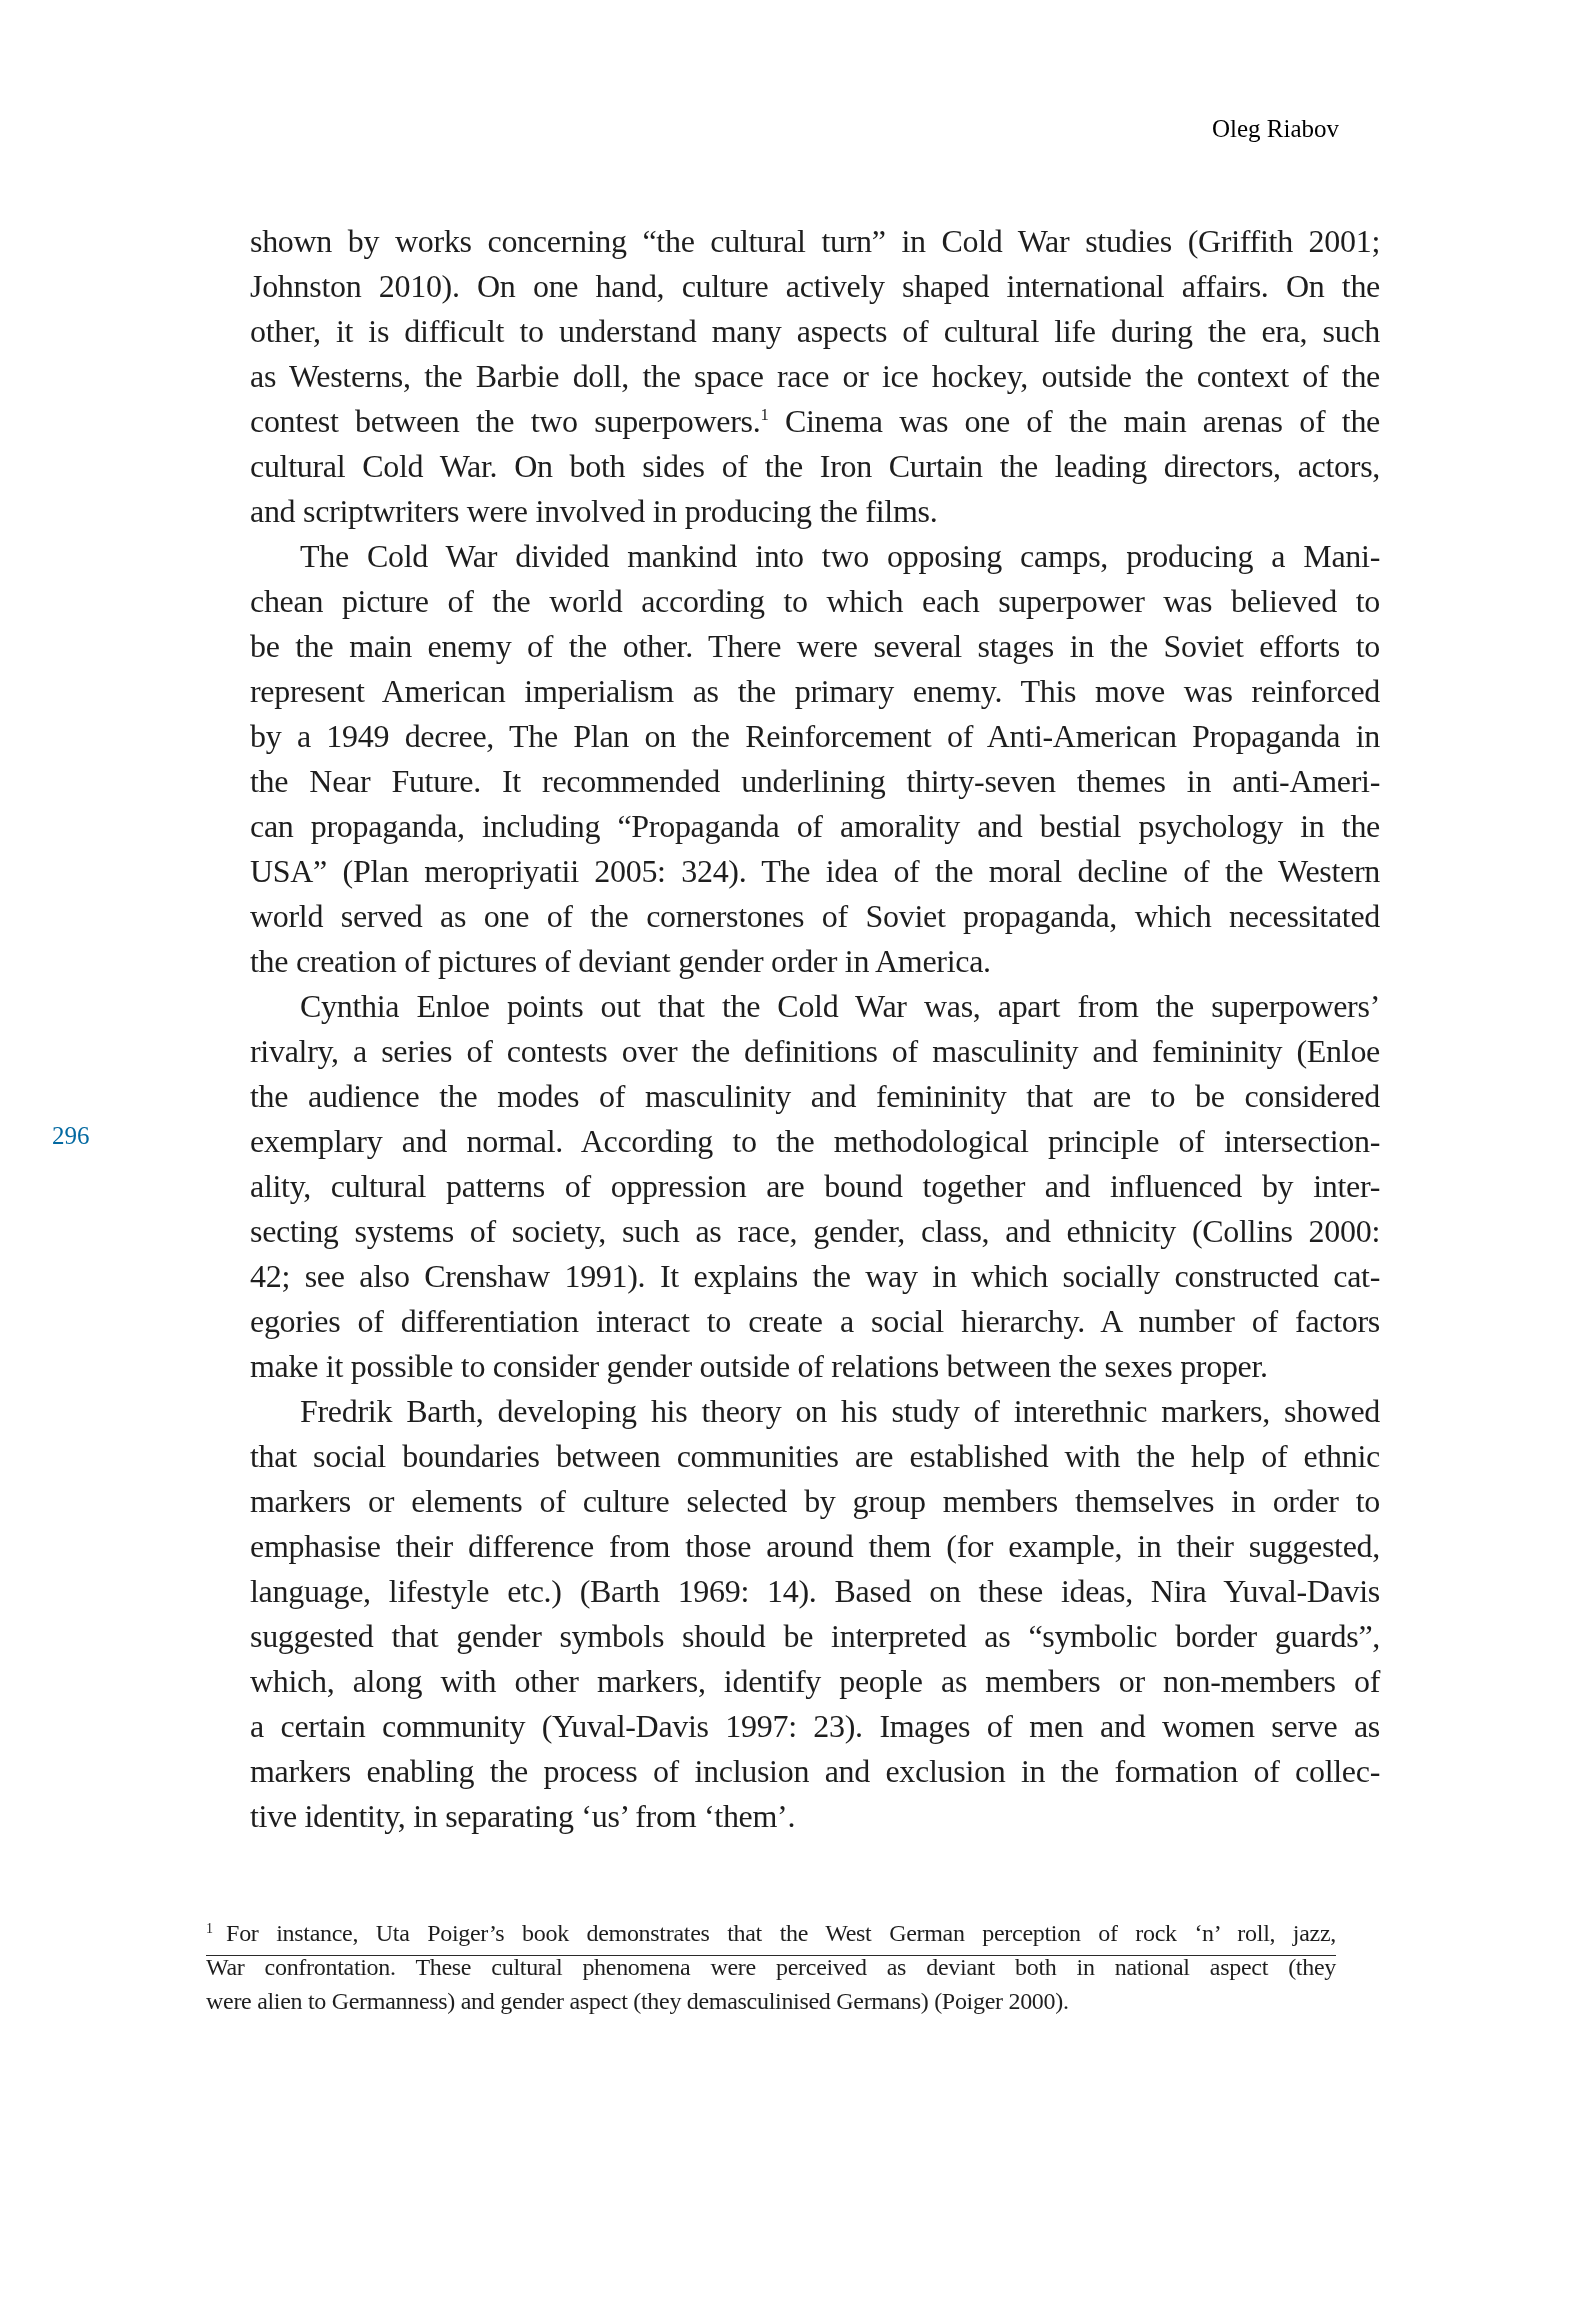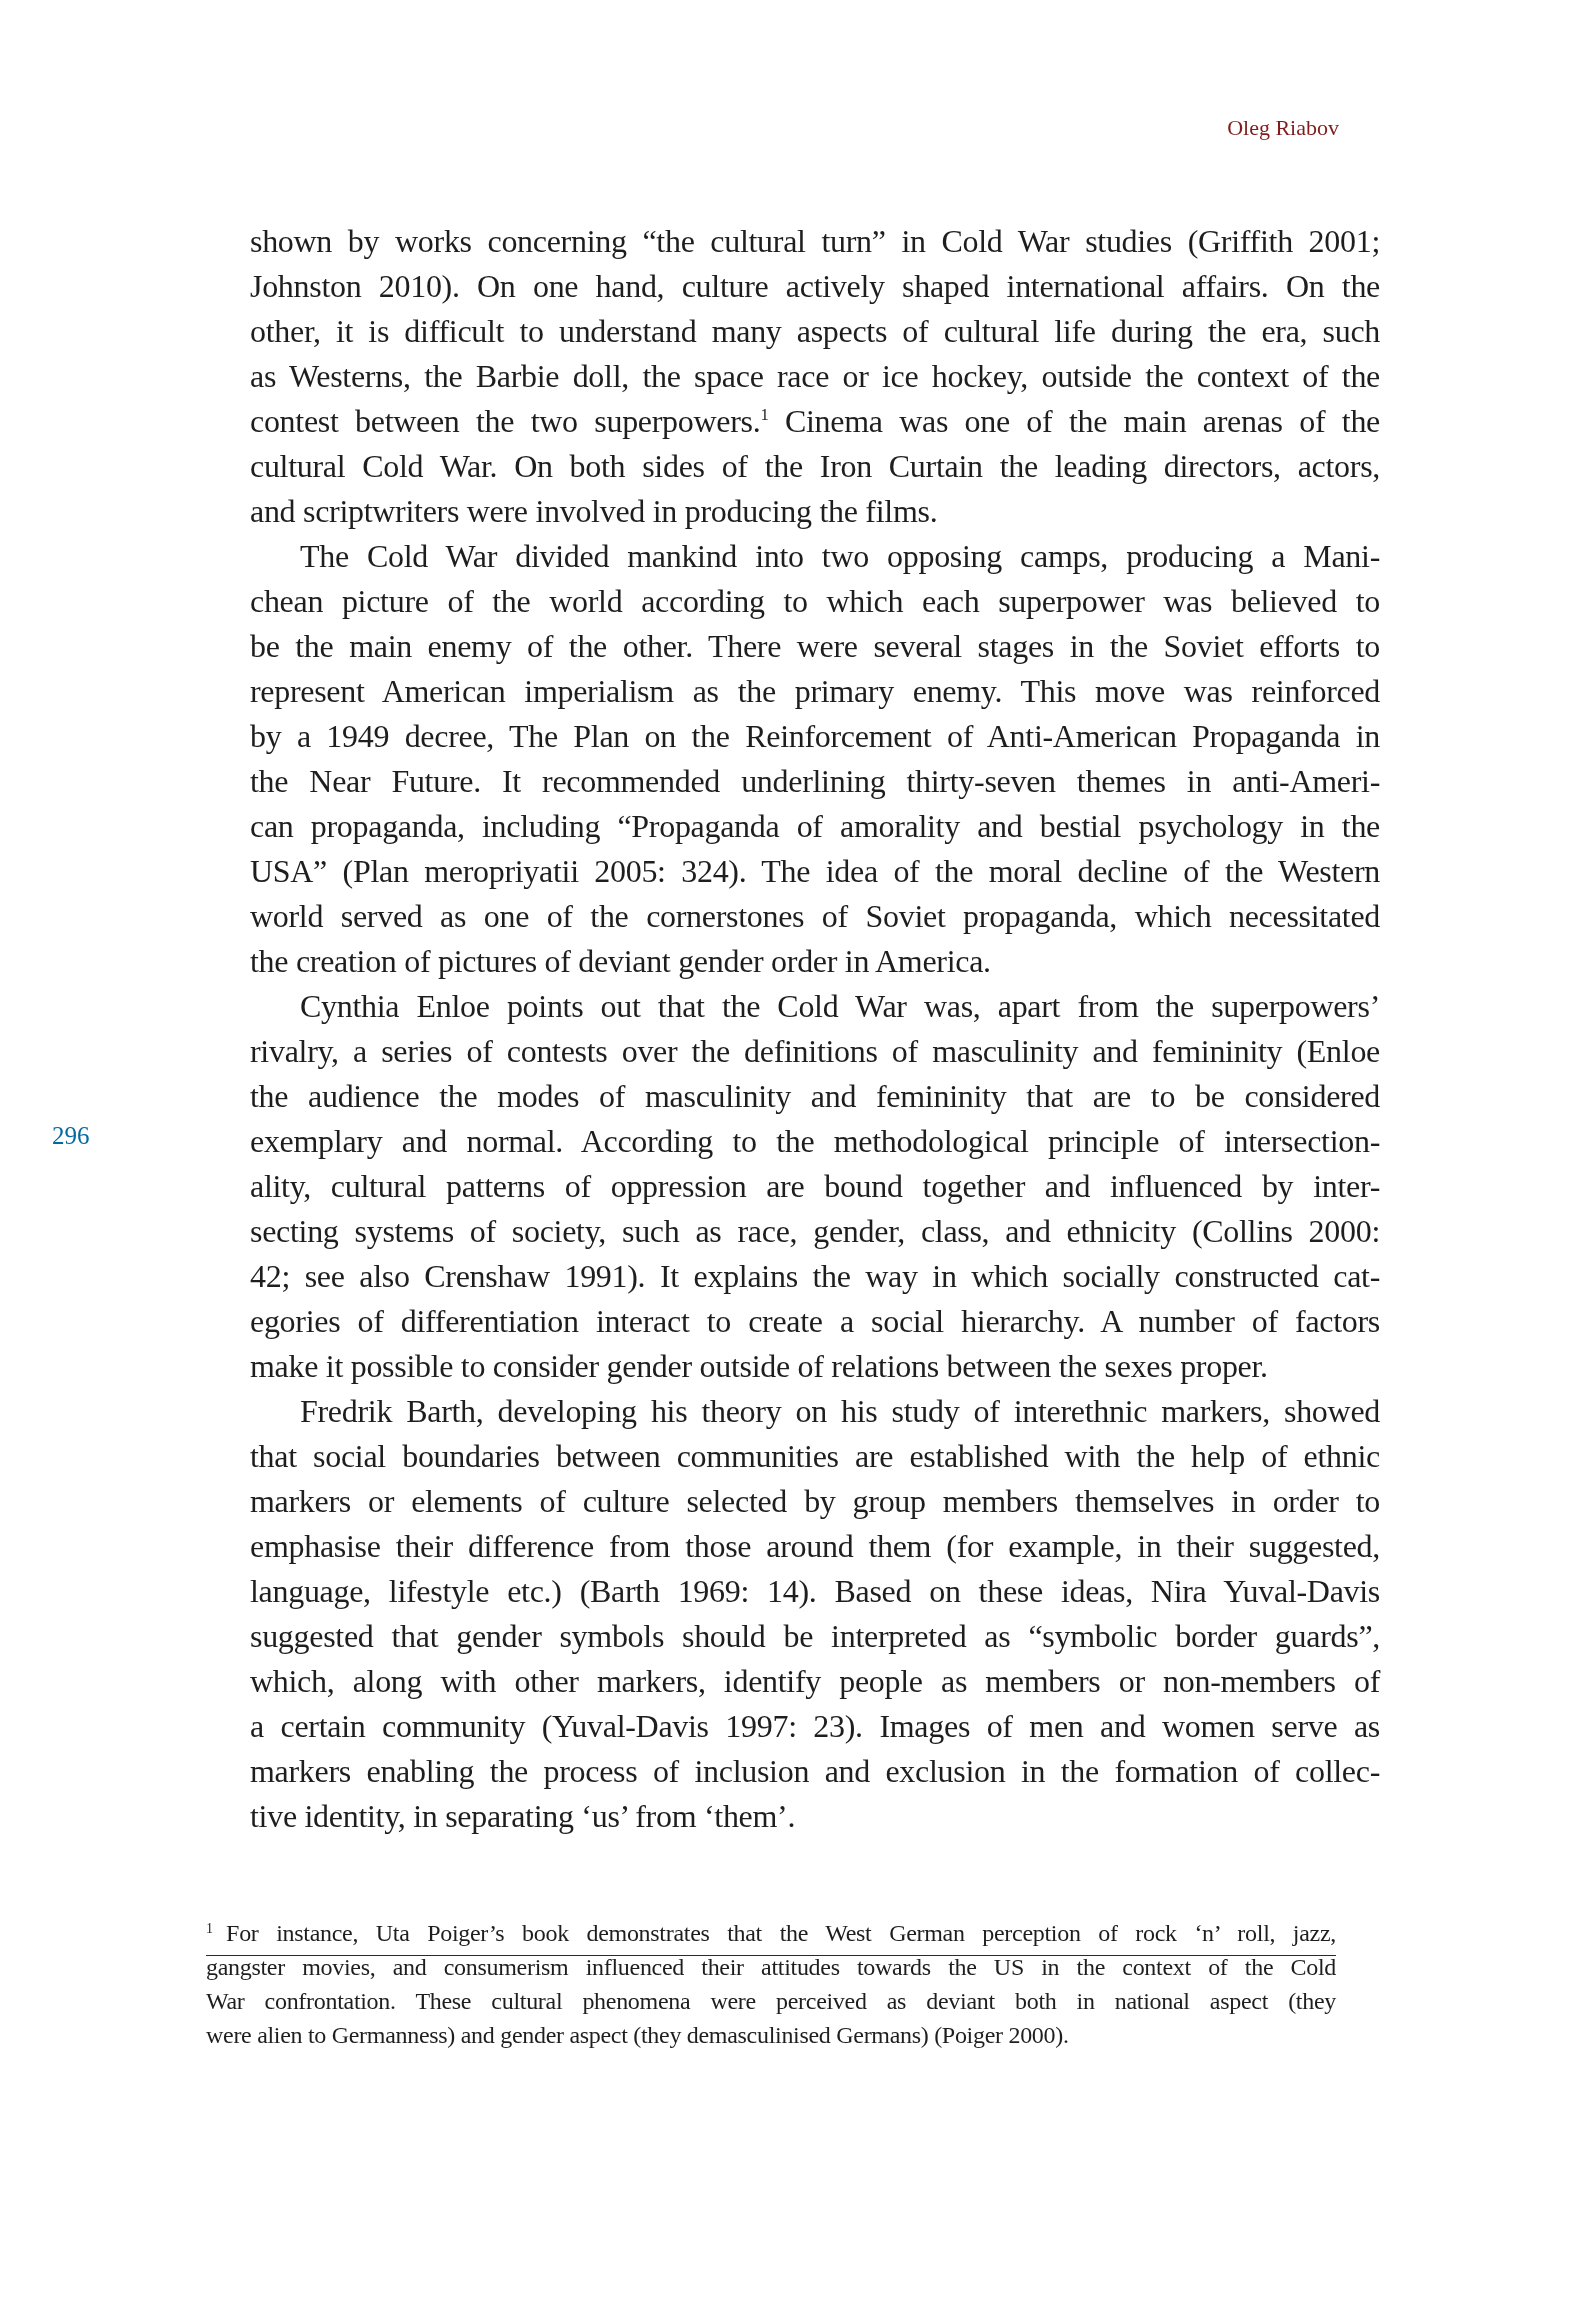--- a/index.html
+++ b/index.html
@@ -1,20 +1,20 @@
 <!DOCTYPE html>
 <html style="font-size:13.4px"><head>
 <meta charset="utf-8">
 <style>
   html, body { margin: 0; padding: 0; background: #ffffff; }
   body { width: 1579px; height: 2319px; position: relative; overflow: hidden; color: #1e1e1e; }
   .page { position: absolute; left: 0; top: 0; width: 1579px; height: 2319px; background: #fff; }
   .running-head {
     position: absolute; top: 115px; right: 240px;
-    font-family: "Liberation Serif", serif; font-size: 22px; color: #7f1d1d;
+    font-family: "Liberation Serif", serif; font-size: 25px; color: #000000;
   }
   .page-number {
     position: absolute; left: 52px; top: 1122px;
     font-family: "Liberation Serif", serif; font-size: 25px; color: #0369a1;
   }
   .body-text {
     position: absolute; left: 206px; top: 219px; width: 1130px;
     font-family: "Liberation Serif", serif; font-size: 32px; margin-left: 44px;
   }
   .line {
@@ -96,19 +96,18 @@
       <div class="line">markers enabling the process of inclusion and exclusion in the formation of collec-</div>
       <div class="line last">tive identity, in separating ‘us’ from ‘them’.</div>
     </div>
   </div>
 
   <div class="footnote-rule"></div>
 
   <div class="footnotes">
     <div class="footnote">
       <div class="fn-line"><span class="fn-marker">1</span><span>For instance, Uta Poiger’s book demonstrates that the West German perception of rock ‘n’ roll, jazz,</span></div>
-      <div class="fn-line">gangster movies, and consumerism influenced their attitudes towards the US in the context of the Cold</div>
       <div class="fn-line">War confrontation. These cultural phenomena were perceived as deviant both in national aspect (they</div>
       <div class="fn-line last">were alien to Germanness) and gender aspect (they demasculinised Germans) (Poiger 2000).</div>
     </div>
   </div>
 </div>
 
 
 </body></html>

